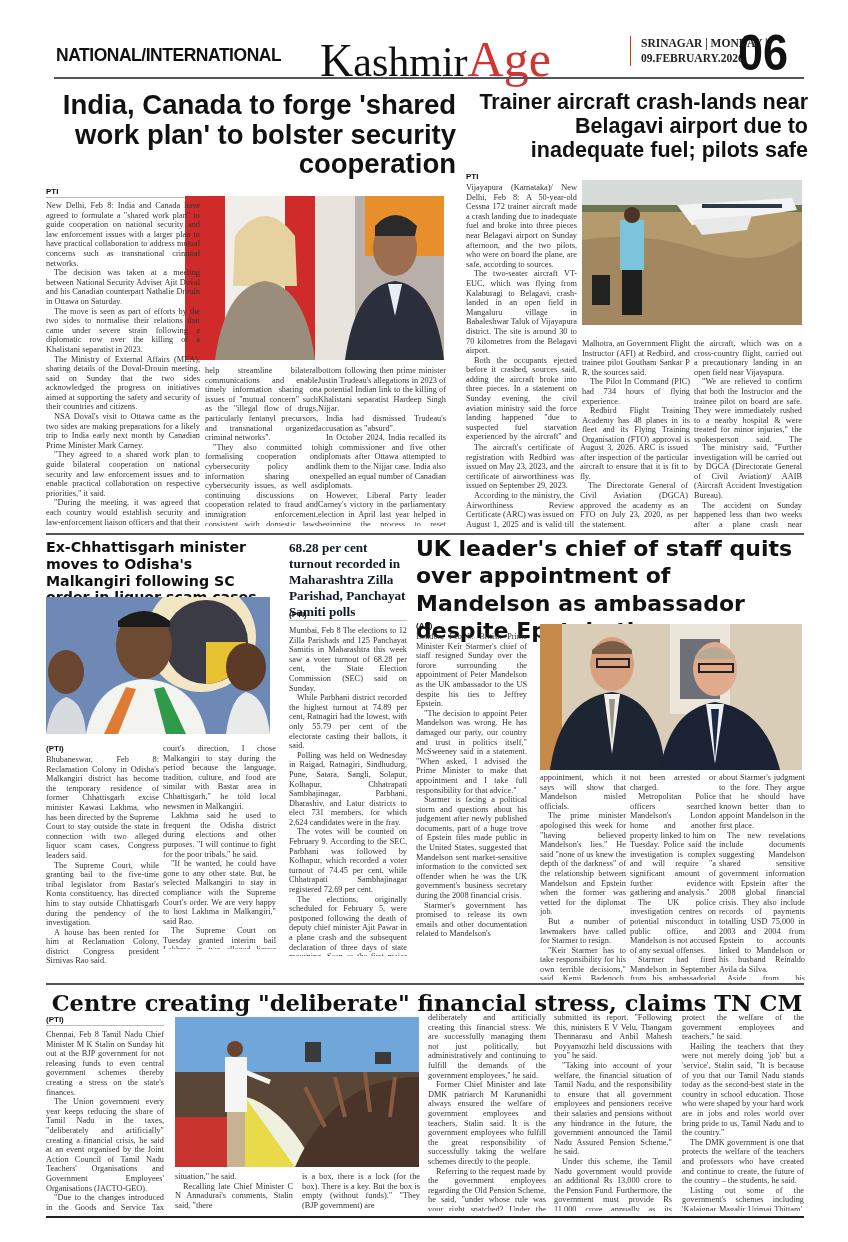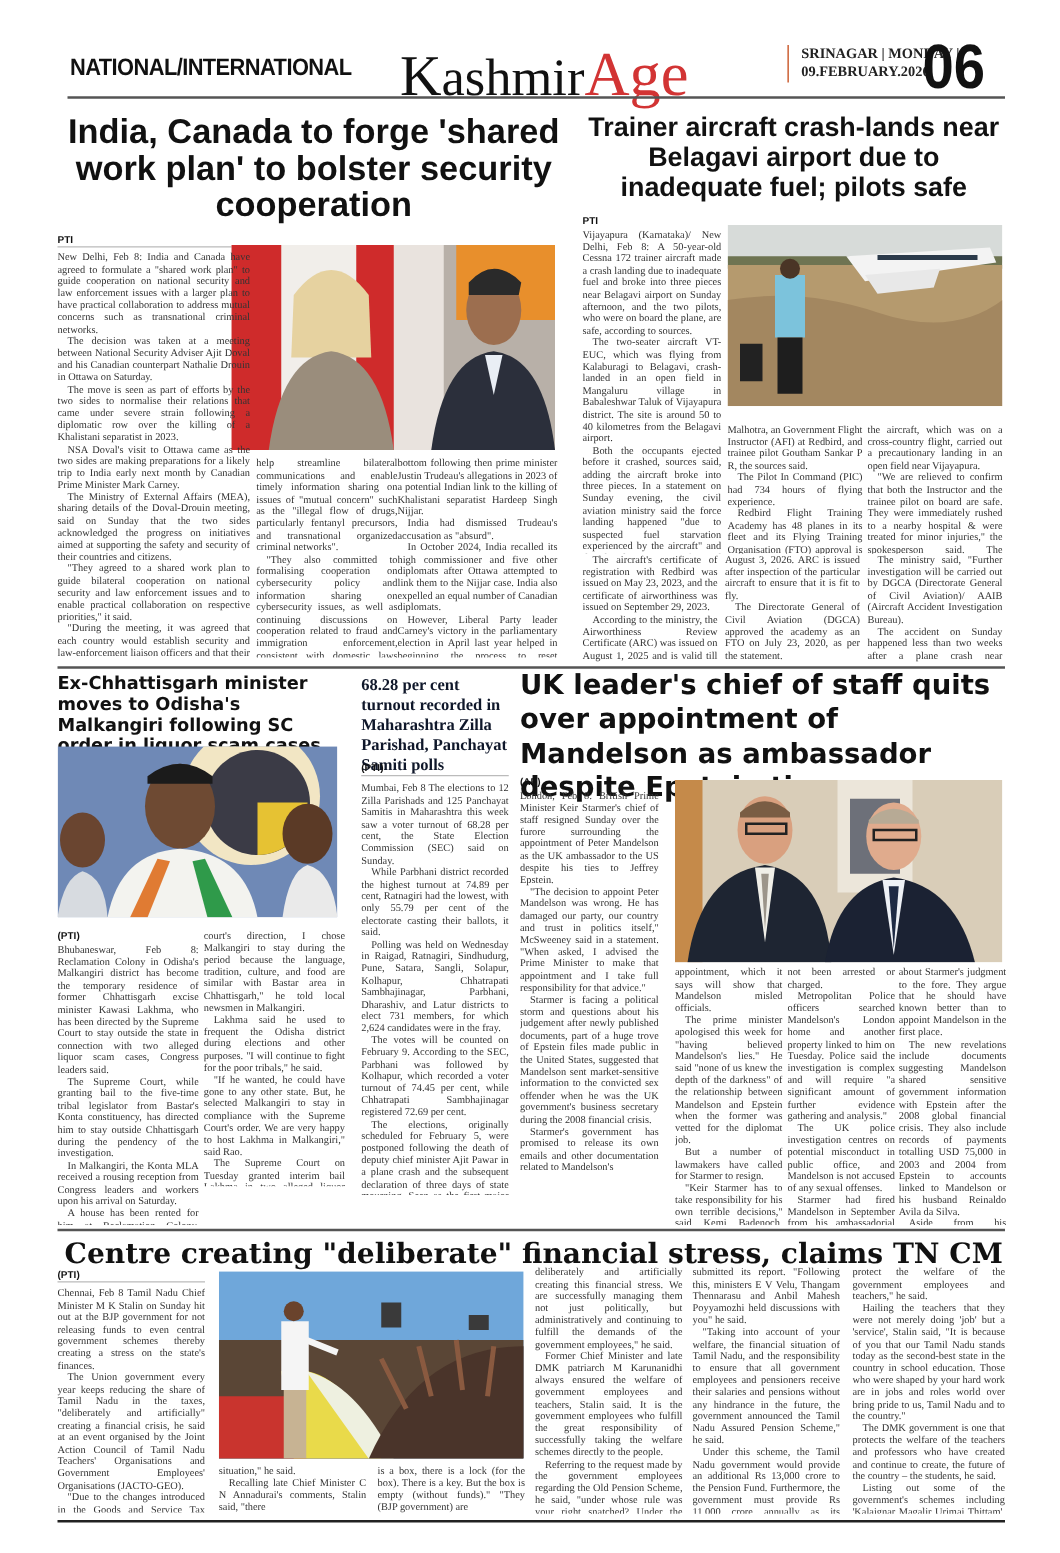--- a/index.html
+++ b/index.html
@@ -5,21 +5,21 @@
 *{box-sizing:border-box;margin:0;padding:0}
 body{width:848px;height:1242px;background:#fff;font-family:"DejaVu Serif",serif;color:#222;overflow:hidden;position:relative}
 .abs{position:absolute}
 .masthead-section{left:56px;top:44px;font-family:"Liberation Sans",sans-serif;font-weight:bold;font-size:19px;letter-spacing:-0.5px;color:#111;transform:scaleX(0.92);transform-origin:left}
 .logo{left:320px;top:30px;font-family:"Liberation Serif",serif;font-size:42px;color:#111;white-space:nowrap}
 .logo .k{font-size:46px}
 .logo .age{color:#d23434;font-size:50px}
 .date-block{left:630px;top:36px;border-left:1px solid #c2410c;padding-left:10px;font-family:"Liberation Serif",serif;font-weight:bold;font-size:11.5px;line-height:15px;color:#222}
 .pageno{left:738px;top:24px;font-family:"Liberation Sans",sans-serif;font-weight:bold;font-size:50px;color:#111;transform:scaleX(0.9);transform-origin:left}
 .rule{background:#555}
-.h1{font-family:"Liberation Sans",sans-serif;font-weight:bold;color:#111;text-align:center;line-height:1.08}
+.h1{font-family:"Liberation Sans",sans-serif;font-weight:bold;color:#111;text-align:right;line-height:1.08}
 .hsans{font-family:"DejaVu Sans",sans-serif;font-weight:bold;color:#111;line-height:1.18}
 .hserif{font-family:Liberation Serif, serif;font-weight:bold;color:#0f172a;line-height:1.22}
 .credit{font-family:"Liberation Sans",sans-serif;font-weight:bold;font-size:8px;color:#111}
 .col{font-family:"Liberation Serif",serif;font-size:8.3px;line-height:9.6px;color:#333;text-align:justify;overflow:hidden}
 .col p{text-indent:8px}
 .col p.first{text-indent:0}
 .photo{overflow:hidden}
 </style>
 </head>
 <body>
@@ -49,22 +49,22 @@
     <ellipse cx="210" cy="52" rx="22" ry="28" fill="#9c6e4f"></ellipse>
     <path d="M190 30 Q210 8 232 30 L230 40 L190 40 Z" fill="#2a2a2a"></path>
     <path d="M160 164 Q170 90 210 85 Q250 90 259 164 Z" fill="#2b2f3b"></path>
     <path d="M203 88 L210 120 L217 88 Z" fill="#e9eef5"></path>
   </svg>
 </div>
 <div class="abs col" style="left:46px;top:201px;width:154px;height:324px">
   <p class="first">New Delhi, Feb 8: India and Canada have agreed to formulate a "shared work plan" to guide cooperation on national security and law enforcement issues with a larger plan to have practical collaboration to address mutual concerns such as transnational criminal networks.</p>
   <p>The decision was taken at a meeting between National Security Adviser Ajit Doval and his Canadian counterpart Nathalie Drouin in Ottawa on Saturday.</p>
   <p>The move is seen as part of efforts by the two sides to normalise their relations that came under severe strain following a diplomatic row over the killing of a Khalistani separatist in 2023.</p>
+  <p>The Ministry of External Affairs (MEA), sharing details of the Doval-Drouin meeting, said on Sunday that the two sides acknowledged the progress on initiatives aimed at supporting the safety and security of their countries and citizens.</p>
   <p>NSA Doval's visit to Ottawa came as the two sides are making preparations for a likely trip to India early next month by Canadian Prime Minister Mark Carney.</p>
-  <p>The Ministry of External Affairs (MEA), sharing details of the Doval-Drouin meeting, said on Sunday that the two sides acknowledged the progress on initiatives aimed at supporting the safety and security of their countries and citizens.</p>
   <p>"They agreed to a shared work plan to guide bilateral cooperation on national security and law enforcement issues and to enable practical collaboration on respective priorities," it said.</p>
   <p>"During the meeting, it was agreed that each country would establish security and law-enforcement liaison officers and that their respective agencies would build on working relationships," the MEA said in a statement.</p>
 
 </div>
 <div class="abs col" style="left:205px;top:366px;width:113px;height:160px">
   <p class="first">help streamline bilateral communications and enable timely information sharing on issues of "mutual concern" such as the "illegal flow of drugs, particularly fentanyl precursors, and transnational organized criminal networks".</p>
   <p>"They also committed to formalising cooperation on cybersecurity policy and information sharing on cybersecurity issues, as well as continuing discussions on cooperation related to fraud and immigration enforcement, consistent with domestic laws and international obligations," it said.</p>
 
 </div>
 <div class="abs col" style="left:318px;top:366px;width:128px;height:160px">
@@ -87,21 +87,21 @@
     <path d="M110 40 L170 35 L165 50 L120 55 Z" fill="#e8e8e8"></path>
     <rect x="120" y="24" width="80" height="4" fill="#2b3a4a"></rect>
     <rect x="38" y="40" width="24" height="50" fill="#7cc3dc"></rect>
     <circle cx="50" cy="35" r="8" fill="#4a3526"></circle>
     <rect x="40" y="90" width="20" height="45" fill="#1e1e1e"></rect>
     <rect x="10" y="95" width="18" height="30" fill="#222"></rect>
   </svg>
 </div>
 <div class="abs col" style="left:466px;top:183px;width:111px;height:260px">
   <p class="first">Vijayapura (Karnataka)/ New Delhi, Feb 8: A 50-year-old Cessna 172 trainer aircraft made a crash landing due to inadequate fuel and broke into three pieces near Belagavi airport on Sunday afternoon, and the two pilots, who were on board the plane, are safe, according to sources.</p>
-  <p>The two-seater aircraft VT-EUC, which was flying from Kalaburagi to Belagavi, crash-landed in an open field in Mangaluru village in Babaleshwar Taluk of Vijayapura district. The site is around 50 to 40 kilometres from the Belagavi airport.</p>
+  <p>The two-seater aircraft VT-EUC, which was flying from Kalaburagi to Belagavi, crash-landed in an open field in Mangaluru village in Babaleshwar Taluk of Vijayapura district. The site is around 30 to 70 kilometres from the Belagavi airport.</p>
   <p>Both the occupants ejected before it crashed, sources said, adding the aircraft broke into three pieces. In a statement on Sunday evening, the civil aviation ministry said the force landing happened "due to suspected fuel starvation experienced by the aircraft" and that the plane was manufactured in 1975.</p>
 
 </div>
 <div class="abs col" style="left:582px;top:339px;width:108px;height:104px">
   <p class="first">Malhotra, an Government Flight Instructor (AFI) at Redbird, and trainee pilot Goutham Sankar P R, the sources said.</p>
   <p>The Pilot In Command (PIC) had 734 hours of flying experience.</p>
   <p>Redbird Flight Training Academy has 48 planes in its fleet and its Flying Training Organisation (FTO) approval is valid till July 22, 2030.</p>
 
 </div>
 <div class="abs col" style="left:694px;top:339px;width:108px;height:104px">
@@ -133,21 +133,20 @@
     <ellipse cx="200" cy="70" rx="20" ry="24" fill="#5b3a26"></ellipse>
     <path d="M180 137 Q185 100 200 95 Q220 100 224 137 Z" fill="#eaeaea"></path>
     <ellipse cx="20" cy="75" rx="18" ry="22" fill="#6a4530"></ellipse>
     <path d="M0 137 Q5 105 20 100 Q38 105 40 137 Z" fill="#d7dbe0"></path>
   </svg>
 </div>
 <div class="abs credit" style="left:46px;top:744px">(PTI)</div>
 <div class="abs col" style="left:46px;top:755px;width:113px;height:225px">
   <p class="first">Bhubaneswar, Feb 8: Reclamation Colony in Odisha's Malkangiri district has become the temporary residence of former Chhattisgarh excise minister Kawasi Lakhma, who has been directed by the Supreme Court to stay outside the state in connection with two alleged liquor scam cases, Congress leaders said.</p>
   <p>The Supreme Court, while granting bail to the five-time tribal legislator from Bastar's Konta constituency, has directed him to stay outside Chhattisgarh during the pendency of the investigation.</p>
-  <p>In Malkangiri, the Konta MLA received a rousing reception from Congress leaders and workers upon his arrival on Saturday.</p>
   <p>A house has been rented for him at Reclamation Colony, district Congress president Sirnivas Rao said.</p>
 
 </div>
 <div class="abs col" style="left:163px;top:744px;width:113px;height:205px">
   <p class="first">court's direction, I chose Malkangiri to stay during the period because the language, tradition, culture, and food are similar with Bastar area in Chhattisgarh," he told local newsmen in Malkangiri.</p>
   <p>Lakhma said he used to frequent the Odisha district during elections and other purposes. "I will continue to fight for the poor tribals," he said.</p>
   <p>"If he wanted, he could have gone to any other state. But, he selected Malkangiri to stay in compliance with the Supreme Court's order. We are very happy to host Lakhma in Malkangiri," said Rao.</p>
   <p>The Supreme Court on Tuesday granted interim bail Lakhma in two alleged liquor scam cases lodged by the Enforcement Directorate and the state police separately.</p>
 
 </div>

